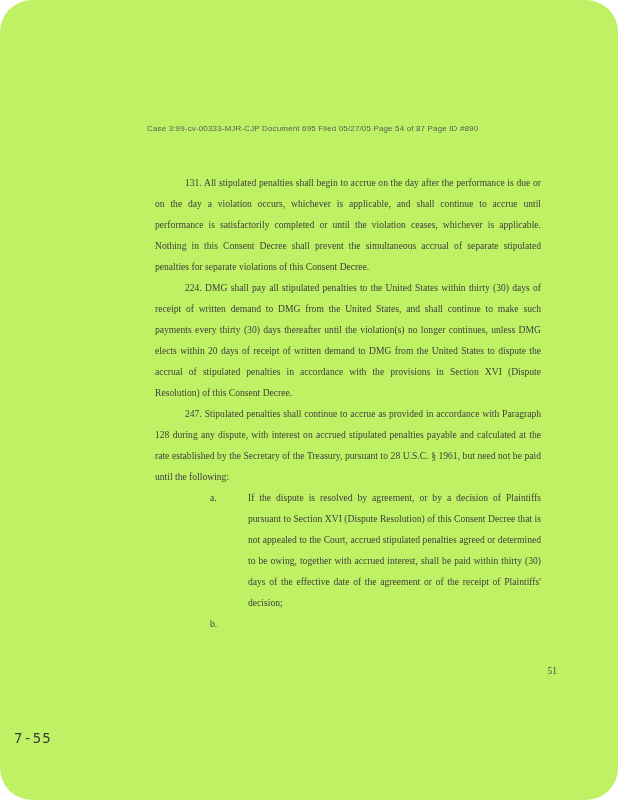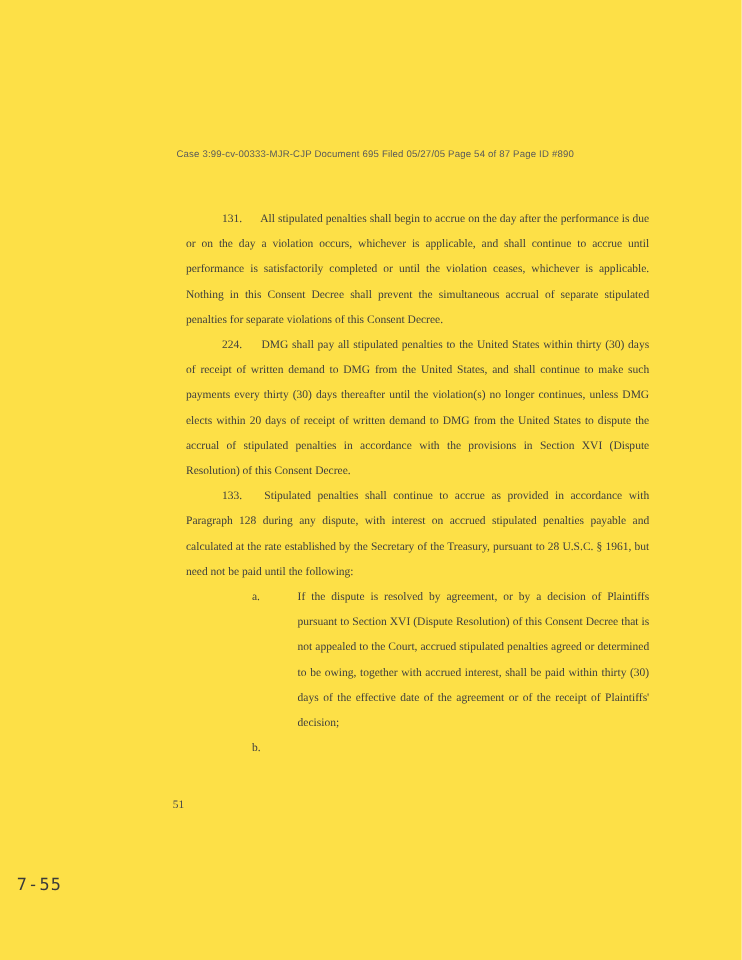--- a/index.html
+++ b/index.html
@@ -7,21 +7,22 @@
     width: 618px;
     height: 800px;
     background: #ffffff;
     position: relative;
     font-family: "Liberation Serif", serif;
     overflow: hidden;
   }
   .page {
     position: absolute;
     inset: 0;
-    background: #fde047;
+    background: #bef264;
+    border-radius: 32px;
   }
   
   .scan-layer {
     position: absolute;
     inset: 0;
     filter: blur(0.35px);
     color: #3e3e3e;
   }
   .case-header {
     position: absolute;
@@ -42,42 +43,41 @@
     font-size: 9.6px;
     line-height: 21px;
     text-align: justify;
     color: #3e3e3e;
   }
   .para {
     margin: 0;
     text-indent: 30px;
   }
   .para .pnum {
-    margin-right: 13px;
   }
   .subpara {
     display: flex;
     margin-left: 55px;
     width: 331px;
   }
   .submarker {
     flex: 0 0 38px;
     width: 38px;
   }
   .subtext {
     flex: 1;
     text-align: justify;
     font-family: Liberation Serif, serif;
   }
   .page-number {
     position: absolute;
     top: 666px;
-    left: 144px;
+    left: 171px;
     width: 386px;
-    text-align: left;
+    text-align: right;
     font-size: 9.5px;
     color: #4a4a4a;
   }
   .footer-label {
     position: absolute;
     top: 730px;
     left: 14px;
     width: 618px;
     text-align: left;
     font-family: "DejaVu Sans Mono", monospace;
@@ -100,21 +100,21 @@
         <span class="pnum">131.</span>
         <span class="ptext">All stipulated penalties shall begin to accrue on the day after the performance is due or on the day a violation occurs, whichever is applicable, and shall continue to accrue until performance is satisfactorily completed or until the violation ceases, whichever is applicable. Nothing in this Consent Decree shall prevent the simultaneous accrual of separate stipulated penalties for separate violations of this Consent Decree.</span>
       </p>
 
       <p class="para">
         <span class="pnum">224.</span>
         <span class="ptext">DMG shall pay all stipulated penalties to the United States within thirty (30) days of receipt of written demand to DMG from the United States, and shall continue to make such payments every thirty (30) days thereafter until the violation(s) no longer continues, unless DMG elects within 20 days of receipt of written demand to DMG from the United States to dispute the accrual of stipulated penalties in accordance with the provisions in Section XVI (Dispute Resolution) of this Consent Decree.</span>
       </p>
 
       <p class="para">
-        <span class="pnum">133.</span>
+        <span class="pnum">247.</span>
         <span class="ptext">Stipulated penalties shall continue to accrue as provided in accordance with Paragraph 128 during any dispute, with interest on accrued stipulated penalties payable and calculated at the rate established by the Secretary of the Treasury, pursuant to 28 U.S.C. § 1961, but need not be paid until the following:</span>
       </p>
 
       <div class="subpara">
         <span class="submarker">a.</span>
         <span class="subtext">If the dispute is resolved by agreement, or by a decision of Plaintiffs pursuant to Section XVI (Dispute Resolution) of this Consent Decree that is not appealed to the Court, accrued stipulated penalties agreed or determined to be owing, together with accrued interest, shall be paid within thirty (30) days of the effective date of the agreement or of the receipt of Plaintiffs' decision;</span>
       </div>
 
       <div class="subpara">
         <span class="submarker">b.</span>

